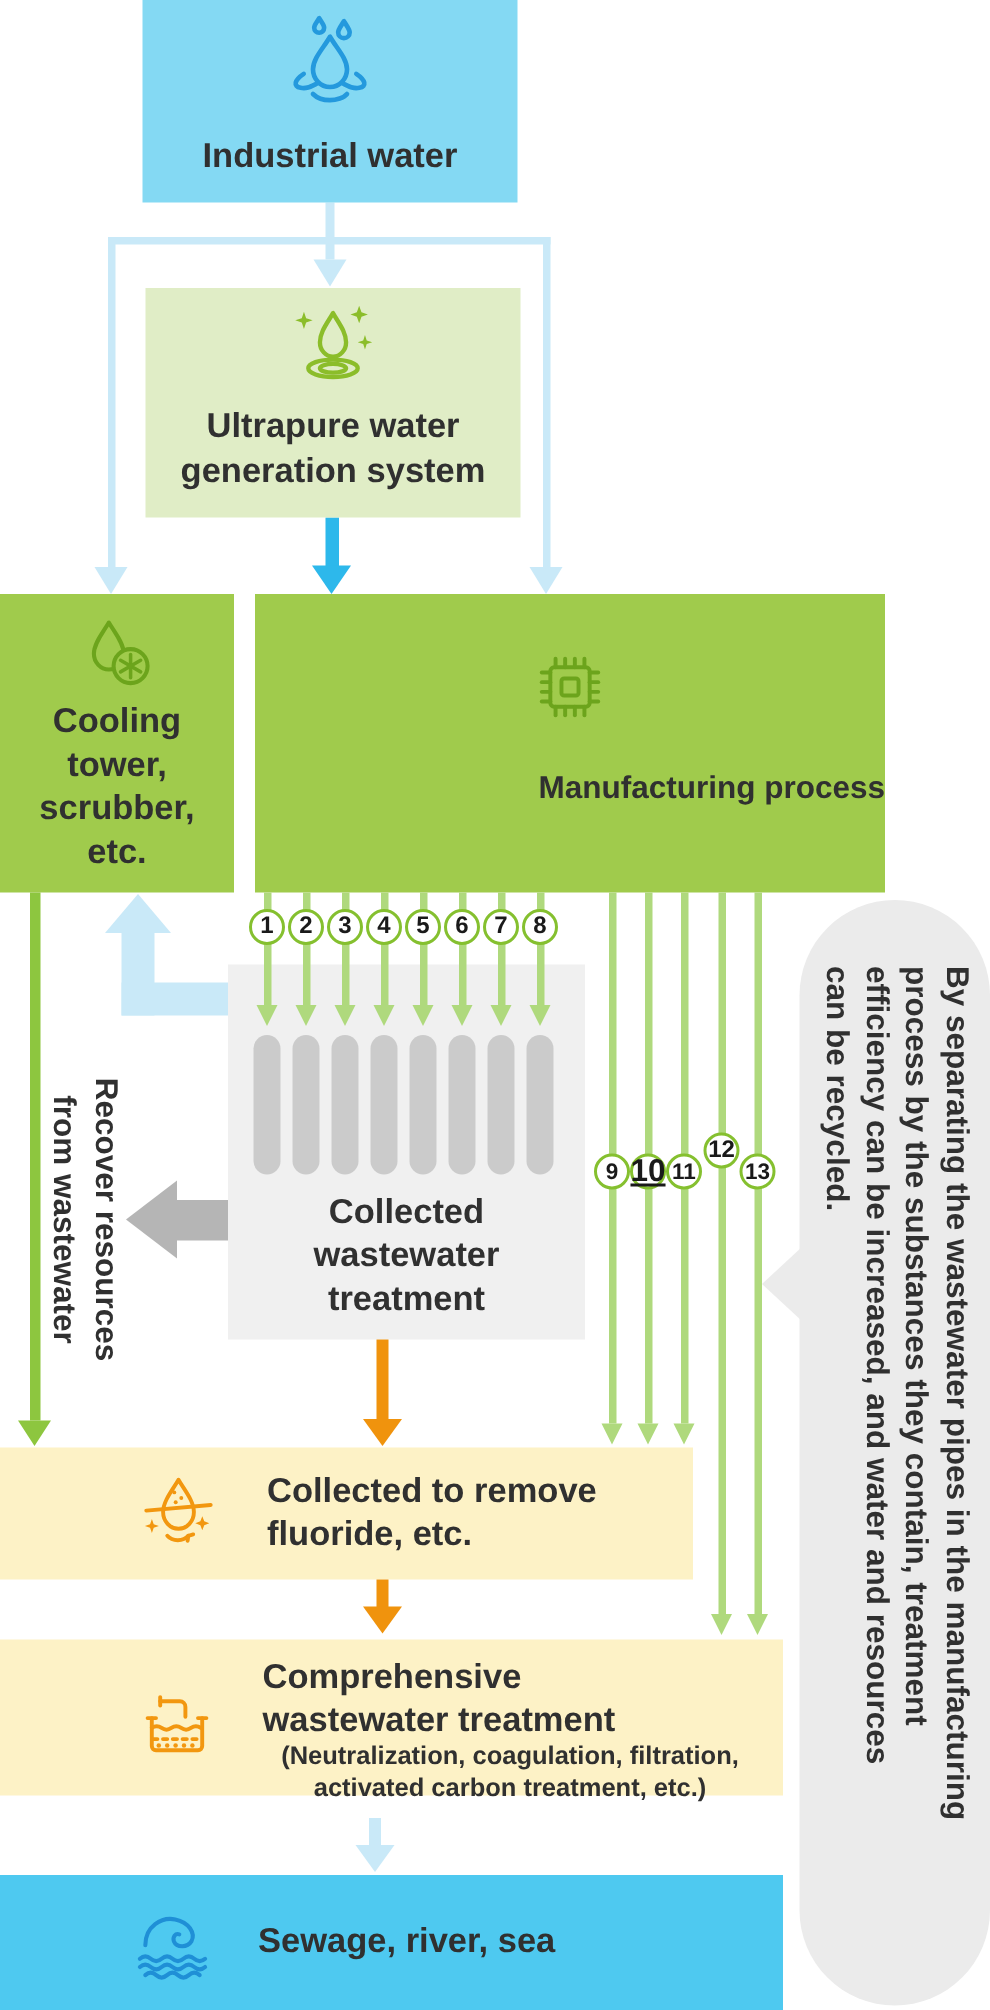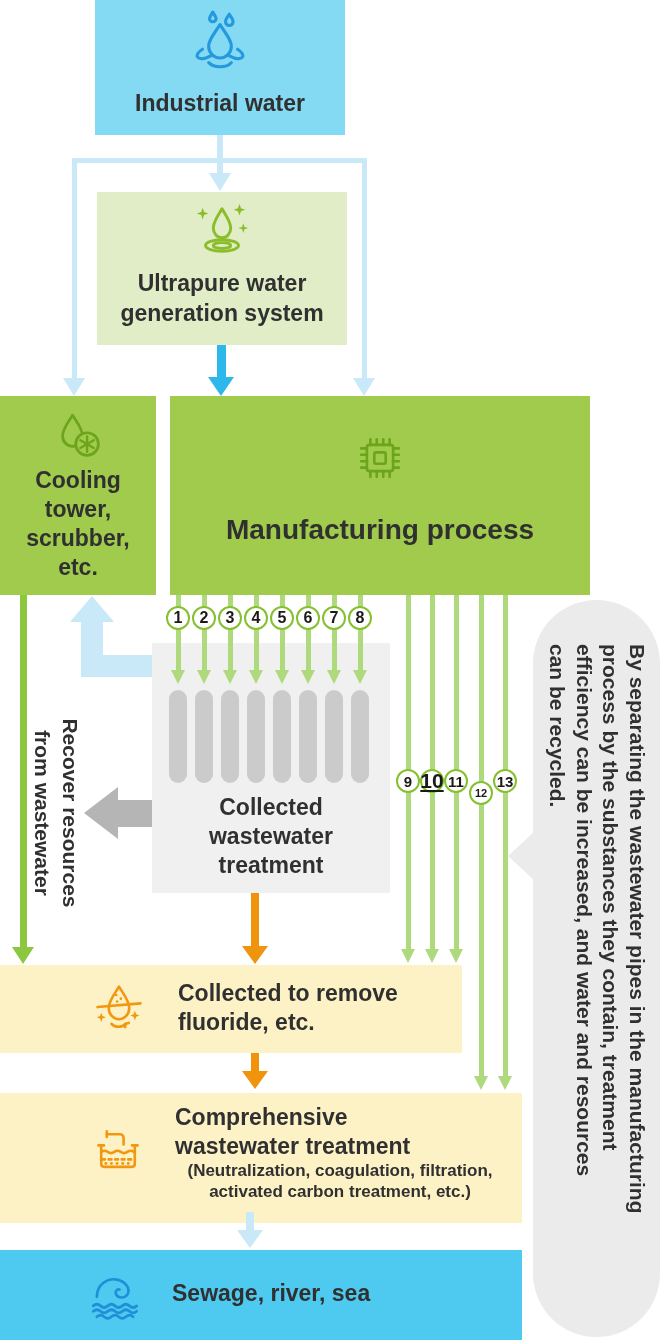--- a/index.html
+++ b/index.html
@@ -100,21 +100,21 @@
         <path d="M10.5 21 H17"></path>
           <path d="M10.5 28.3 H17"></path>
           <path d="M10.5 35.7 H17"></path>
           <path d="M10.5 43 H17"></path>
         <path d="M47 21 H53.5"></path>
           <path d="M47 28.3 H53.5"></path>
           <path d="M47 35.7 H53.5"></path>
           <path d="M47 43 H53.5"></path>
       </g>
     </svg>
-    <div class="lbl center" style="position:absolute;left:0;top:118px;width:100%;font-size:28px;">Manufacturing process</div>
+    <div class="lbl center" style="position:absolute;left:0;top:118px;width:100%;font-size:21px;text-align:right;">Manufacturing process</div>
   </div>
 
   <div class="shaft" style="left:81px;top:620px;width:22px;height:57px;background:#C9E9F8;"></div>
   <div class="shaft" style="left:81px;top:655px;width:74px;height:22px;background:#C9E9F8;"></div>
   <div class="head-up" style="left:70px;top:596px;border-left-width:22px;border-right-width:22px;border-bottom-width:26px;border-bottom-color:#C9E9F8;"></div>
 
   <div class="box" style="left:152px;top:643px;width:238px;height:250px;background:#F0F0F0;padding-left:47px;">
     <div id="bars" class="abs" style="left:0;top:0;width:100%;height:100%;">
         <div class="bar" style="left:17px;top:47px;"></div>
         <div class="bar" style="left:43px;top:47px;"></div>
@@ -162,21 +162,21 @@
     </svg>
     <div class="lbl" style="position:absolute;left:178px;top:14px;font-size:23px;line-height:29px;">
       <div>Collected to remove</div>
       <div>fluoride, etc.</div>
     </div>
   </div>
 
   <div class="shaft" style="left:251px;top:1053px;width:8px;height:19px;background:#F0930D;"></div>
   <div class="head-down" style="left:242px;top:1071px;border-left-width:13px;border-right-width:13px;border-top-width:18px;border-top-color:#F0930D;"></div>
 
-  <div class="box" style="left:0;top:1093px;width:522px;height:130px;background:#FDF2C6;">
+  <div class="box" style="left:0;top:1093px;width:522px;height:104px;background:#FDF2C6;">
     <svg class="abs" style="left:90px;top:30px;" width="56" height="56" viewBox="0 0 60 60" fill="none" stroke="#F2970F" stroke-width="2.8" stroke-linecap="round" stroke-linejoin="round">
       <path d="M12 24 v20 a3 3 0 0 0 3 3 h30 a3 3 0 0 0 3 -3 v-20"></path>
       <path d="M9 24 H15 M45 24 H51"></path>
       <path d="M12 31 q3.5 -2.5 7 0 t7 0 t7 0 t7 0 t7 0"></path>
       <path d="M13 39 h3 M20 39 h3 M27 39 h3 M34 39 h3 M41 39 h3"></path>
       <g fill="#F2970F" stroke="none">
         <circle cx="17" cy="43.5" r="1.6"></circle>
           <circle cx="23" cy="43.5" r="1.6"></circle>
           <circle cx="29" cy="43.5" r="1.6"></circle>
           <circle cx="35" cy="43.5" r="1.6"></circle>
@@ -246,18 +246,18 @@
       <div class="pipe-head" style="left:401px;top:949px;"></div>
       <div class="pipe-circle" style="left:396px;top:769px;font-size:15px;">9</div>
       <div class="pipe-line" style="left:429.5px;top:595px;height:354px;"></div>
       <div class="pipe-head" style="left:425px;top:949px;"></div>
       <div class="pipe-circle" style="left:420px;top:769px;font-size:21px;text-decoration:underline;">10</div>
       <div class="pipe-line" style="left:453.5px;top:595px;height:354px;"></div>
       <div class="pipe-head" style="left:449px;top:949px;"></div>
       <div class="pipe-circle" style="left:444px;top:769px;font-size:15px;">11</div>
       <div class="pipe-line" style="left:478.5px;top:595px;height:481px;"></div>
       <div class="pipe-head" style="left:474px;top:1076px;"></div>
-      <div class="pipe-circle" style="left:469px;top:781px;font-size:11px;">12</div>
+      <div class="pipe-circle" style="left:469px;top:755px;font-size:16px;">12</div>
       <div class="pipe-line" style="left:502.5px;top:595px;height:481px;"></div>
       <div class="pipe-head" style="left:498px;top:1076px;"></div>
       <div class="pipe-circle" style="left:493px;top:769px;font-size:15px;">13</div>
     </div>
 </div>
 
 </body></html>

